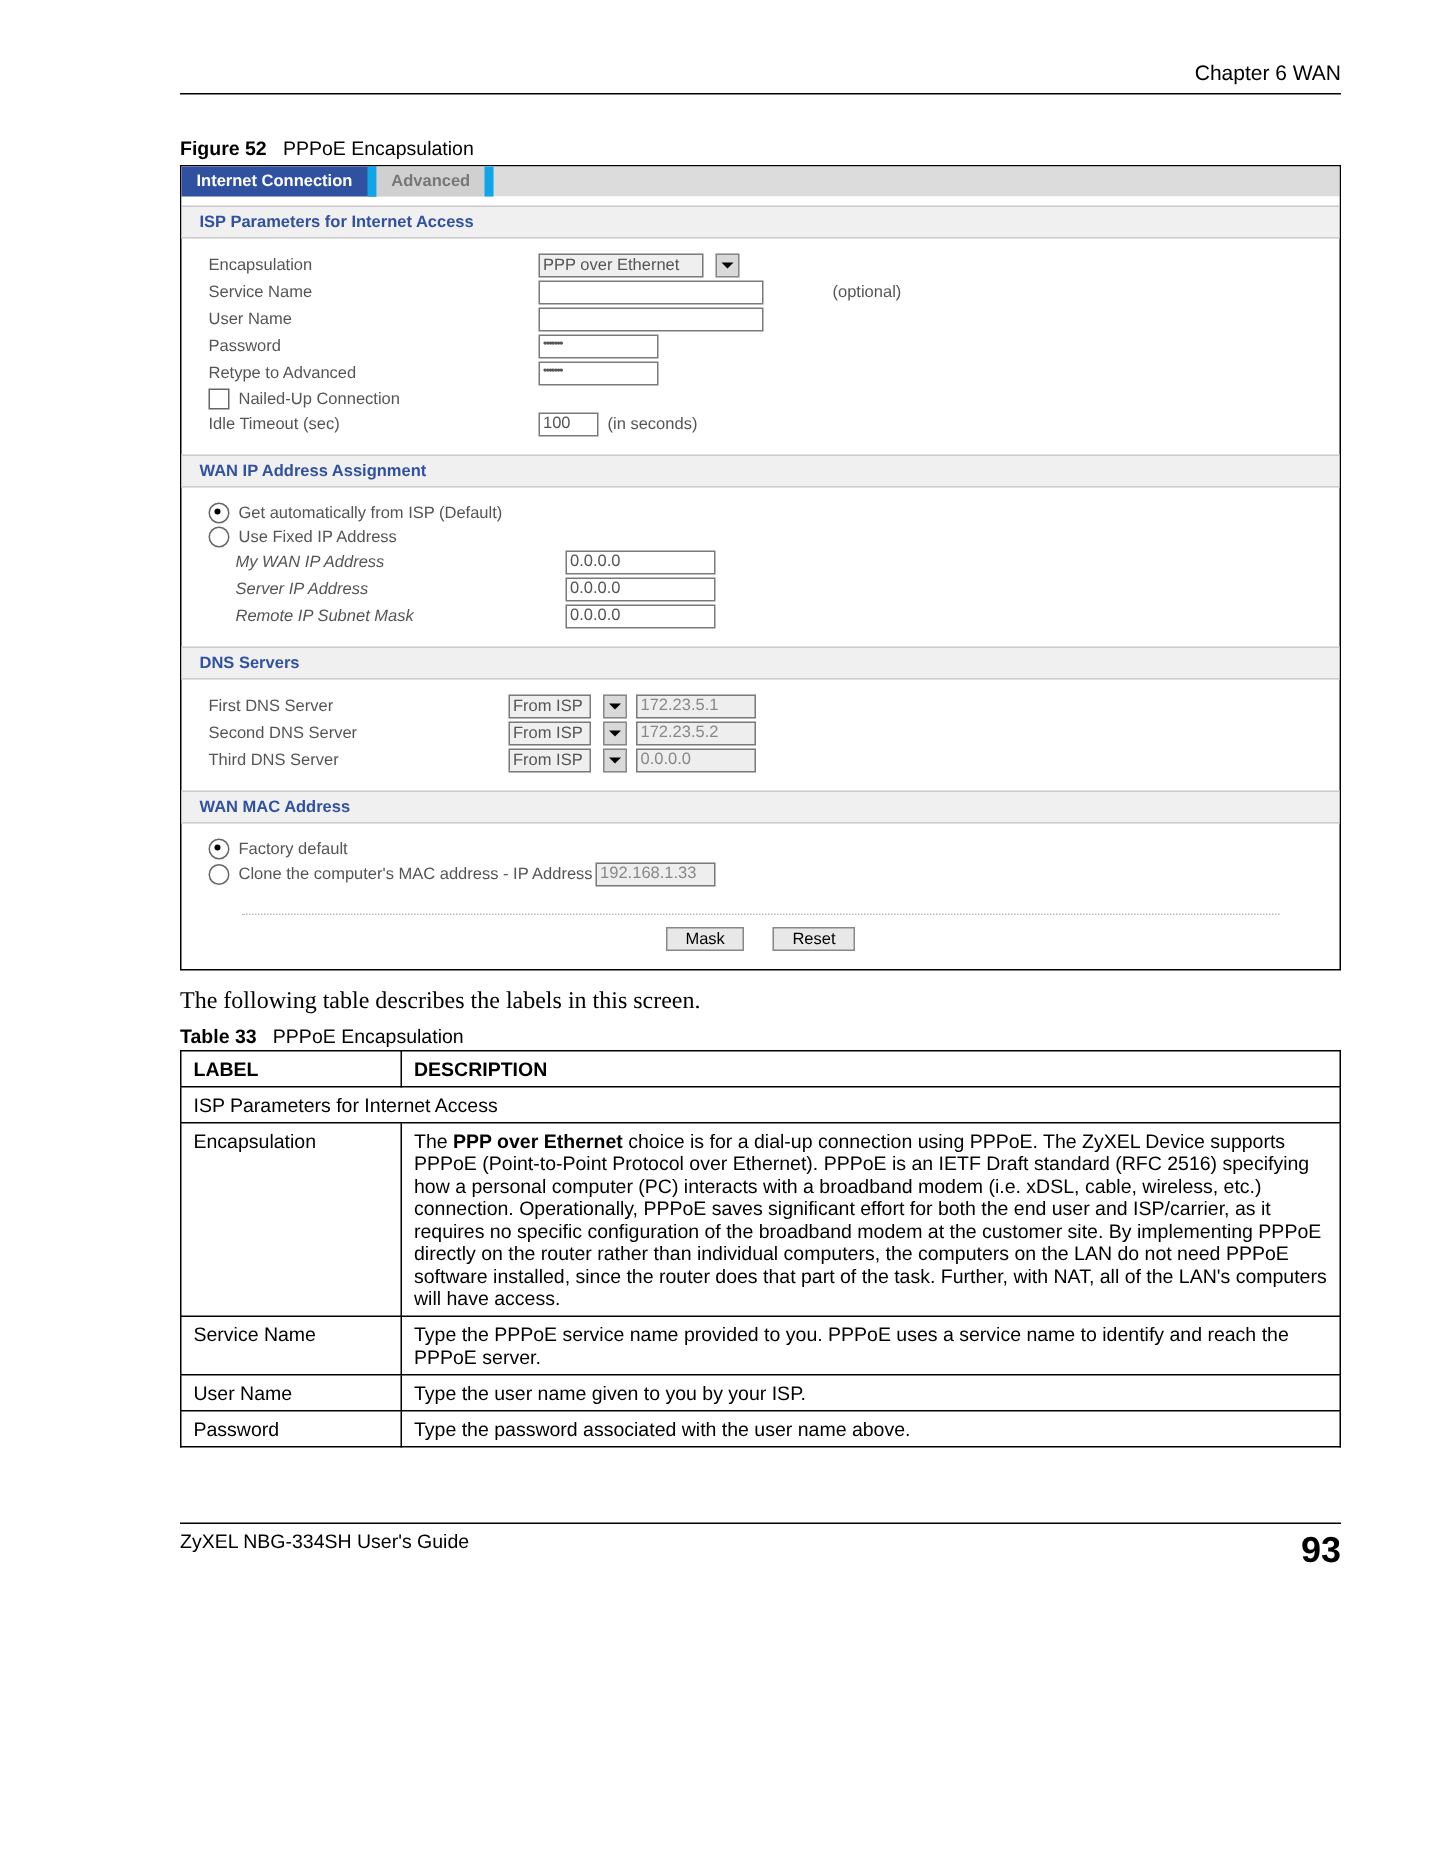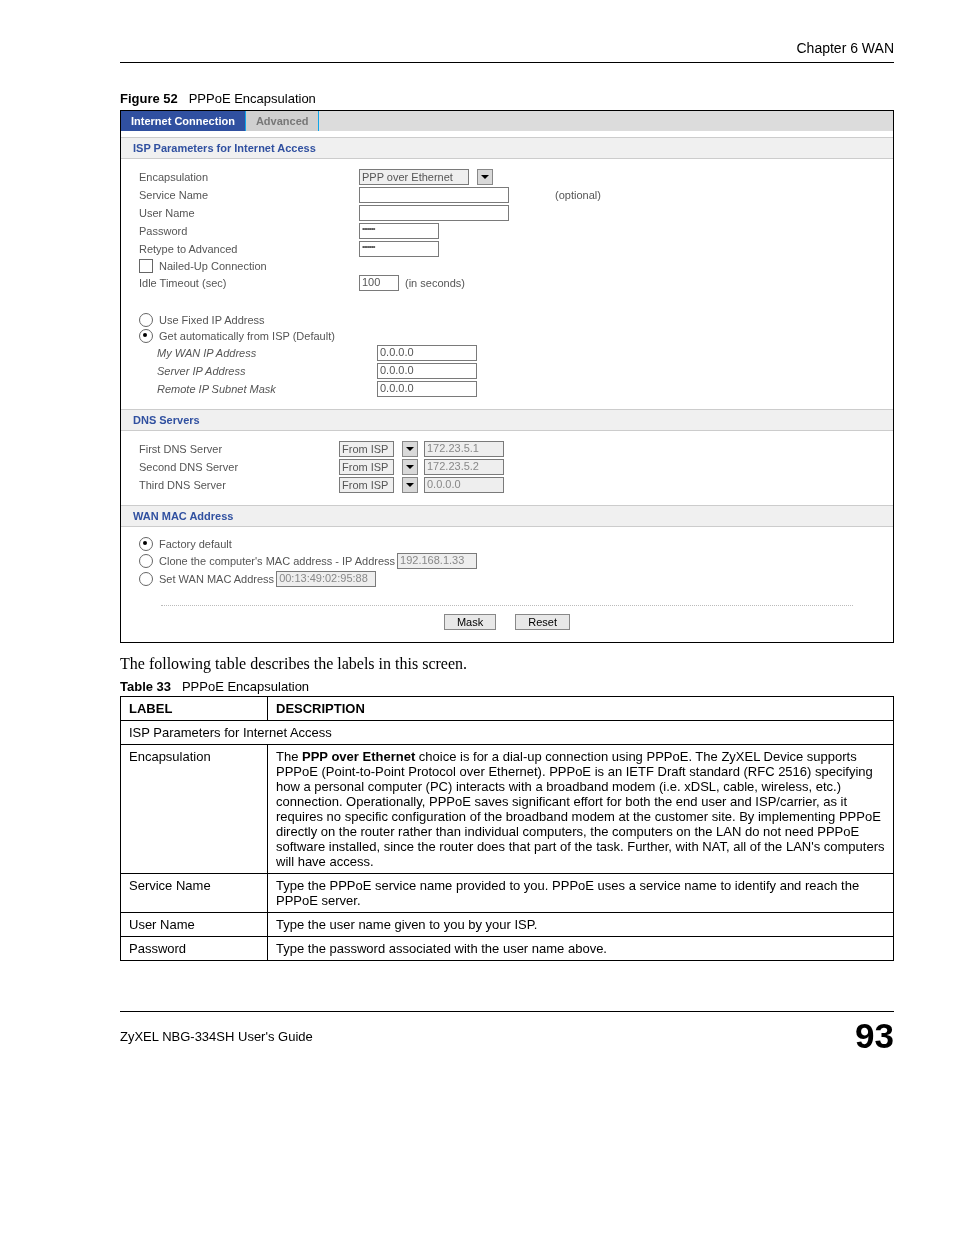--- a/index.html
+++ b/index.html
@@ -35,21 +35,21 @@
     display: flex;
     height: 20px;
     align-items: stretch;
   }
   .tab {
     padding: 2px 10px;
     font-size: 11px;
     font-weight: bold;
     display: flex;
     align-items: center;
-    border-right: 1px solid #0ea5e9;
+    border-right: 6px solid #0ea5e9;
   }
   .tab.active {
     background: #3050a0;
     color: #fff;
   }
   .tab.inactive {
     background: #d0d0d0;
     color: #777;
   }
   .section-header {
@@ -167,27 +167,27 @@
     padding: 4px 8px;
     text-align: left;
     vertical-align: top;
   }
   table.desc-table th {
     font-weight: bold;
   }
   .page-footer {
     display:flex;
     justify-content:space-between;
-    align-items:center;
+    align-items:flex-start;
     margin-top: 50px;
     border-top:1px solid #000;
     padding-top:4px;
   }
   .page-footer .guide { font-size:13px; }
-  .page-footer .pagenum { font-size:35px; font-weight:bold; }
+  .page-footer .pagenum { font-size:24px; font-weight:bold; }
 </style>
 </head>
 <body>
 
 <div class="page-header">
   <span>Chapter 6 WAN</span>
 </div>
 
 <div class="figure-caption">
   <b>Figure 52</b>&nbsp;&nbsp;&nbsp;<span>PPPoE Encapsulation</span>
@@ -243,28 +243,29 @@
     </div>
     <div class="form-row">
       <div class="form-label">Idle Timeout (sec)</div>
       <div class="form-control-area">
         <span class="text-input" style="width:40px;">100</span>
         <span class="hint">(in seconds)</span>
       </div>
     </div>
   </div>
 
+  <div class="section-header">WAN IP Address Assignment</div>
   <div class="section-body">
+    <div class="form-row">
+      <span class="radio checked"></span>
+      <span>Get automatically from ISP (Default)</span>
+    </div>
     <div class="form-row">
       <span class="radio"></span>
       <span>Use Fixed IP Address</span>
-    </div>
-    <div class="form-row">
-      <span class="radio checked"></span>
-      <span>Get automatically from ISP (Default)</span>
     </div>
     <div class="form-row">
       <div class="form-label indent">My WAN IP Address</div>
       <div class="form-control-area">
           <span class="text-input" style="width:100px;">0.0.0.0</span>
         </div>
     </div>
     <div class="form-row">
       <div class="form-label indent">Server IP Address</div>
       <div class="form-control-area">
@@ -317,25 +318,20 @@
   <div class="section-body">
     <div class="form-row">
       <span class="radio checked"></span>
       <span>Factory default</span>
     </div>
     <div class="form-row">
       <span class="radio"></span>
       <span>Clone the computer's MAC address - IP Address</span>
       <span class="text-input disabled-input" style="width:80px;margin-left:2px;">192.168.1.33</span>
     </div>
-    <div class="form-row">
-      <span class="radio"></span>
-      <span>Set WAN MAC Address</span>
-      <span class="text-input disabled-input" style="width:100px;margin-left:2px;">00:13:49:02:95:88</span>
-    </div>
   </div>
 
   <div class="button-row">
     <button class="btn">Mask</button>
     <button class="btn">Reset</button>
   </div>
 </div>
 
 <div class="intro-text">The following table describes the labels in this screen.</div>
 

